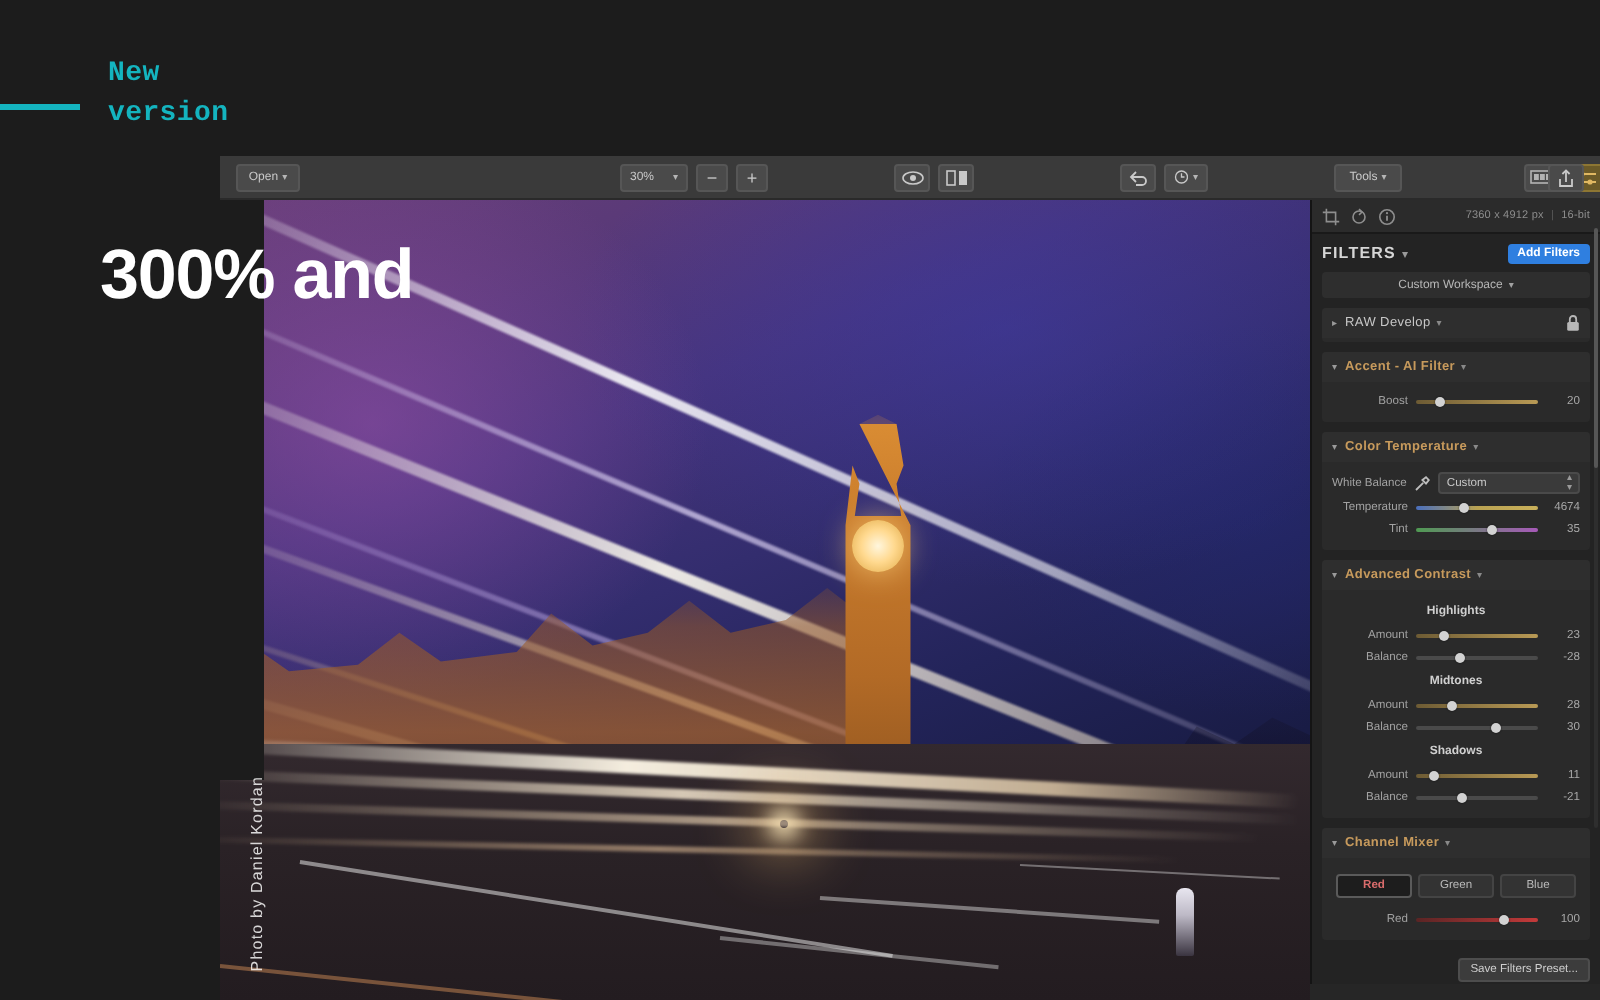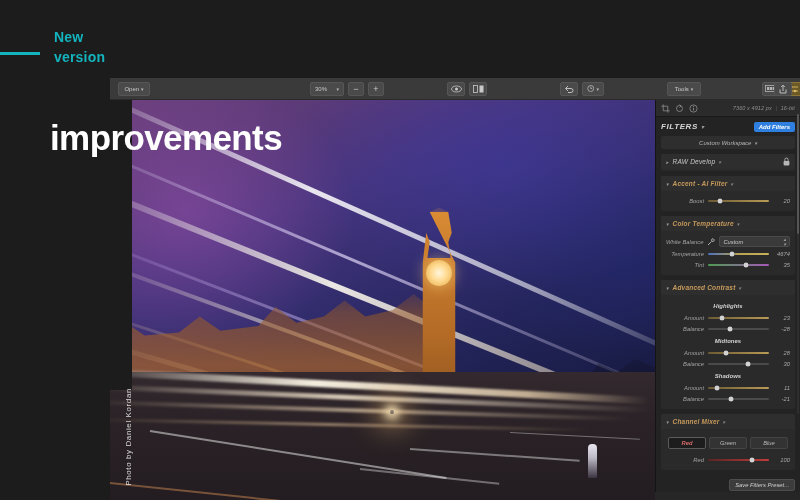--- a/index.html
+++ b/index.html
@@ -21,21 +21,21 @@
     position: absolute; left: 0; top: 52px;
     width: 40px; height: 3px;
     background: #14b4bf;
   }
   #promo-label {
     position: absolute; left: 54px; top: 27px;
     color: #14b4bf;
     font-size: 14px; font-weight: bold; line-height: 1.45;
     letter-spacing: .2px;
   }
-  #promo-label span { display: block; }
+  #promo-label span { display: block; font-family: Liberation Mono, monospace; }
 
   
   #headline {
     position: absolute; left: 50px; top: 118px;
     width: 330px;
     color: #ffffff;
     font-size: 35px; font-weight: bold;
     line-height: 1.16; letter-spacing: -0.6px;
     z-index: 40;
     pointer-events: none;
@@ -193,21 +193,20 @@
     z-index: 25;
   }
 
   
   #sidebar {
     width: 145px; height: 392px;
     background: #232323;
     border-left: 1px solid #141414;
     display: flex; flex-direction: column;
     overflow: hidden;
-    font-style: italic;
   }
   #info-bar {
     height: 17px;
     background: #2b2b2b;
     display: flex; align-items: center;
     padding: 0 5px; gap: 5px;
     border-bottom: 1px solid #191919;
   }
   #info-bar .ic { opacity: .75; }
   #image-info {
@@ -670,16 +669,16 @@
 
         <div class="scroll-rail">
           <div class="scroll-thumb"></div>
         </div>
       </div>
 
     </div>
   </div>
 
   <div id="headline">
-    <span>improvements</span>
+    <span>300% and</span>
   </div>
 
 </div>
 
 </body></html>

